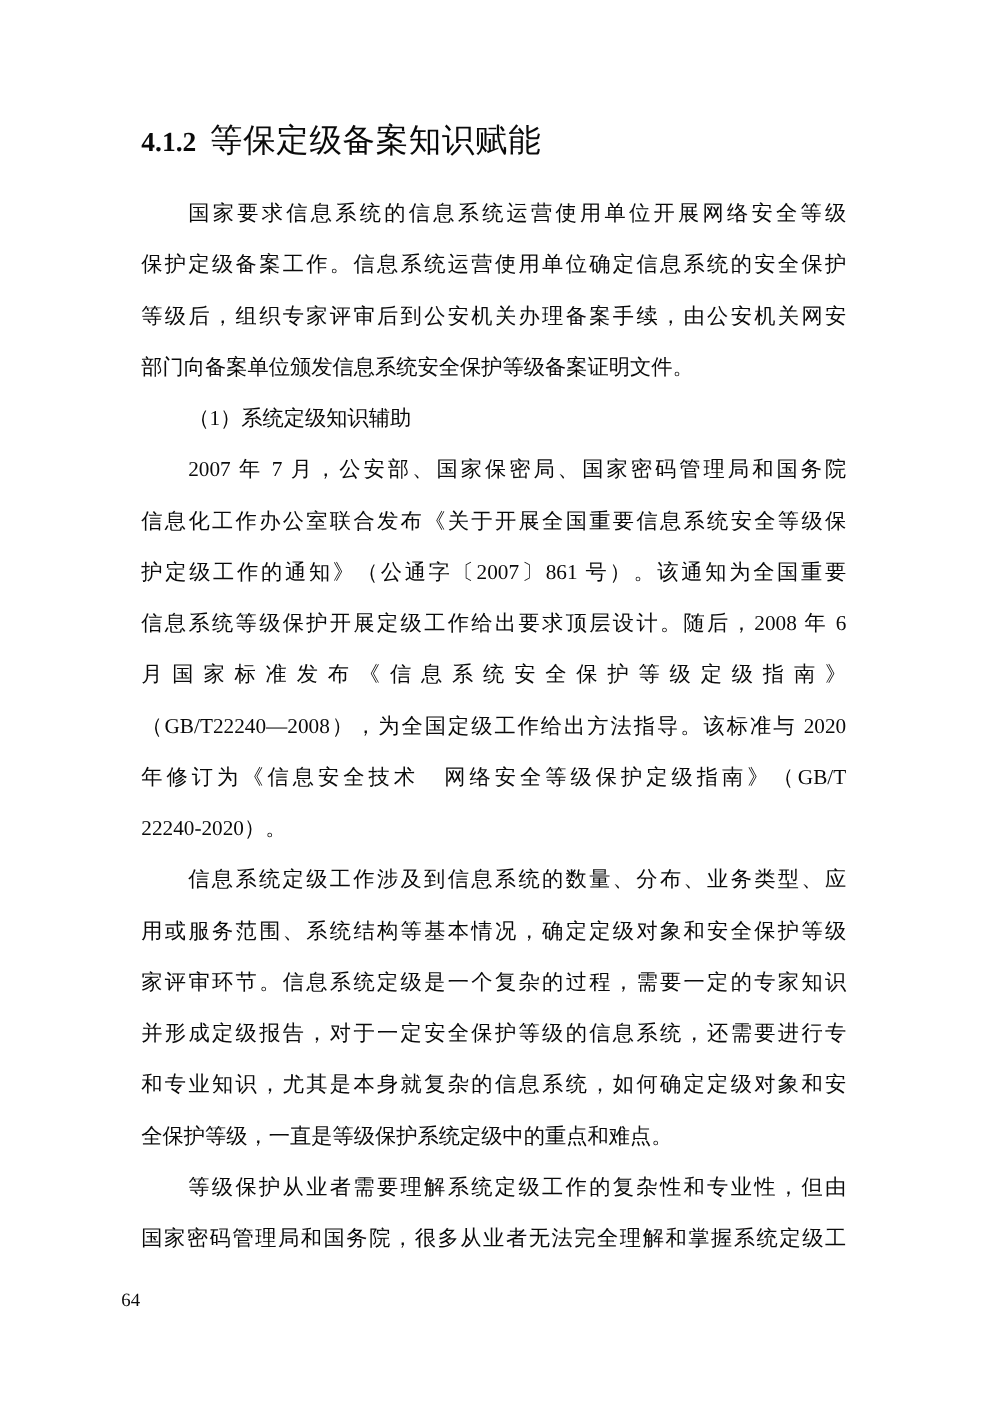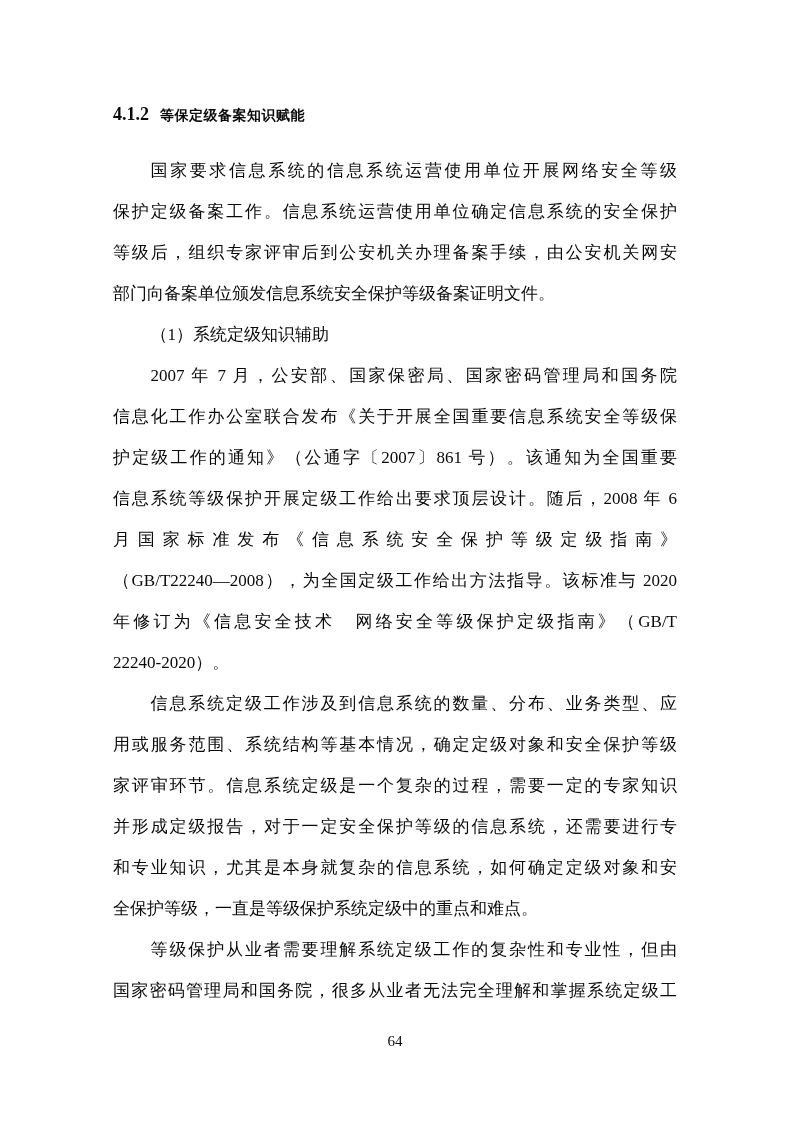--- a/index.html
+++ b/index.html
@@ -20,28 +20,28 @@
     position: absolute;
     left: 113px;
     top: 98px;
     width: 566px;
     margin: 0;
     line-height: 28px;
     white-space: nowrap;
   }
   .hnum {
     font-family: "Liberation Serif", serif;
-    font-size: 18px;
+    font-size: 22px;
     font-weight: 600;
     margin-right: 11px;
   }
   .htitle {
     font-family: "Liberation Sans", sans-serif;
-    font-size: 14px;
-    font-weight: 700;
+    font-size: 26px;
+    font-weight: 400;
     letter-spacing: 0.5px;
   }
   .docbody {
     position: absolute;
     left: 113px;
     top: 150px;
     width: 564px;
   }
   .para {
     margin: 0;
@@ -56,24 +56,23 @@
     text-justify: inter-character;
   }
   .line.plain {
     text-align-last: left;
   }
   .line.indent {
     text-indent: 37.6px;
   }
   .footer {
     position: absolute;
-    left: 113px;
+    left: 97px;
     top: 1031px;
     width: 564px;
-    text-align: center;
   }
   .pagenum {
     font-family: "Liberation Serif", serif;
     font-size: 15px;
     line-height: 20px;
     color: #0a0a0a;
   }
 </style>
 </head>
 <body>

